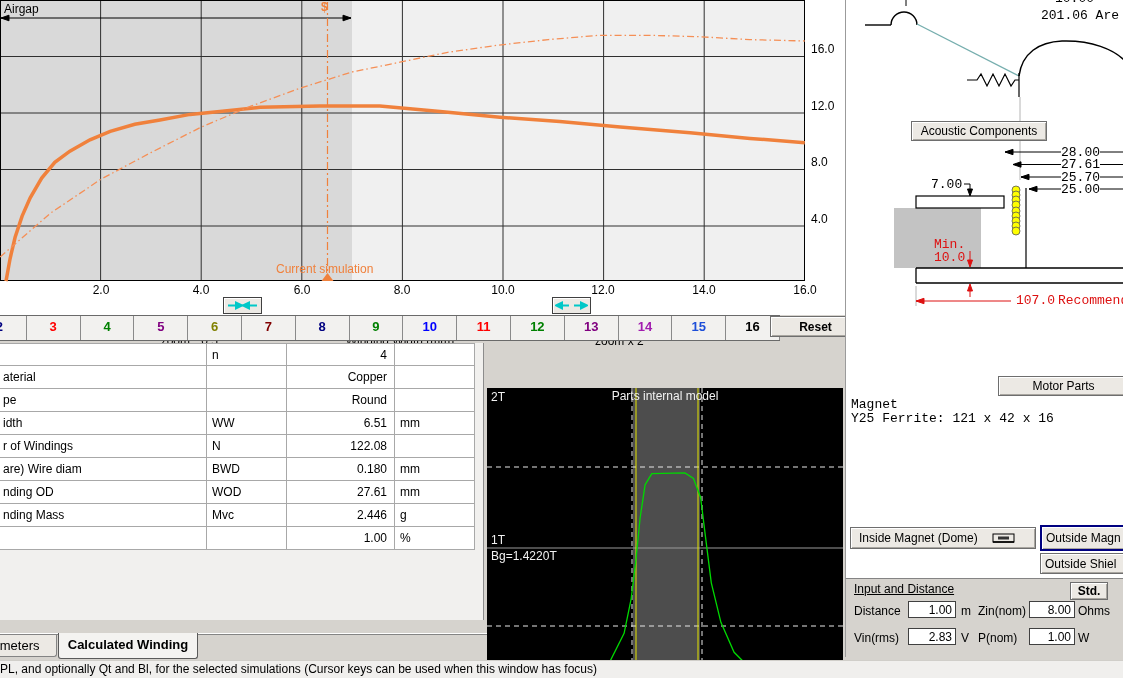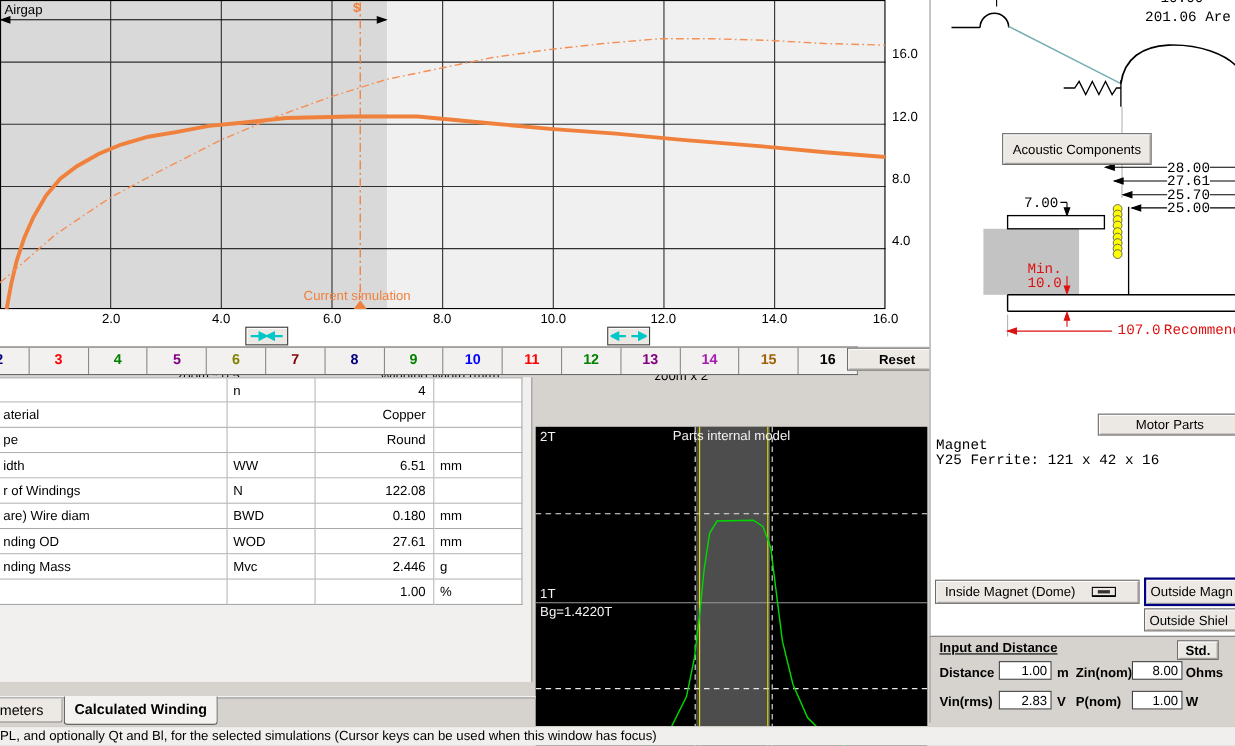--- a/index.html
+++ b/index.html
@@ -36,21 +36,21 @@
   .fluxlbl{color:#f2f2f2;font-size:12px;}
   
   #rpanel{left:845px;top:0;width:278px;height:578px;background:#fff;border-left:1px solid #9b9b9b;overflow:visible;}
   .dimtxt{font-family:"Liberation Mono",monospace;font-size:13px;background:#fff;line-height:13px;}
   .red{color:#dd1111;}
   
   #ipanel{left:845px;top:578px;width:278px;height:78px;background:#d6d3ce;border-top:1px solid #848484;
           border-left:1px solid #9b9b9b;}
   .ifield{position:absolute;background:#fff;border:1px solid #404040;font-size:12px;text-align:right;
           padding:0 3px;font-family:"Liberation Sans",sans-serif;box-sizing:border-box;height:17px;}
-  .ilabel{position:absolute;font-size:12px;font-weight:bold;}
+  .ilabel{position:absolute;font-size:12px;}
   
   .btab{position:absolute;box-sizing:border-box;background:#ece9e4;border:1px solid #848484;border-top:none;
         border-radius:0 0 3px 3px;text-align:center;font-size:13px;}
   #status{left:0;top:660px;width:1123px;height:18px;background:#f0efed;border-top:1px solid #d0cec9;
           line-height:17px;white-space:nowrap;overflow:hidden;}
 </style>
 </head>
 <body>
 
 <div id="screen">
@@ -135,21 +135,21 @@
     <span class="simtab" style="color: rgb(128, 0, 128);">5</span>
     <span class="simtab" style="color: rgb(128, 128, 0);">6</span>
     <span class="simtab" style="color: rgb(128, 0, 0);">7</span>
     <span class="simtab" style="color: rgb(0, 0, 128);">8</span>
     <span class="simtab" style="color: rgb(0, 128, 0);">9</span>
     <span class="simtab" style="color: rgb(0, 0, 255);">10</span>
     <span class="simtab" style="color: rgb(255, 0, 0);">11</span>
     <span class="simtab" style="color: rgb(0, 128, 0);">12</span>
     <span class="simtab" style="color: rgb(128, 0, 128);">13</span>
     <span class="simtab" style="color: #a21caf;">14</span>
-    <span class="simtab" style="color: #a16207;">15</span>
+    <span class="simtab" style="color: #1d4ed8;">15</span>
     <span class="simtab" style="color: rgb(0, 0, 0);">16</span>
   </div>
   <div class="abs w95btn" style="left:770px;top:316px;width:91px;height:21px;font-weight:bold;">Reset</div>
 
   <div class="abs" id="wtable">
     <div class="trow">
       <span class="tcell tc-label"></span>
       <span class="tcell tc-sym">n</span>
       <span class="tcell tc-val">4</span>
       <span class="tcell tc-unit"></span>
@@ -277,21 +277,21 @@
         <line x1="124" y1="297" x2="124" y2="290"></line>
           <polygon points="124,284 121.5,291 126.5,291"></polygon>
         <line x1="70" y1="301" x2="165" y2="301"></line>
           <polygon points="70,301 78,298.3 78,303.7"></polygon>
       </g>
     </svg>
 
     <div class="abs mono" style="left:209px;top:-9px;font-size:13px;">10.00</div>
     <div class="abs mono" style="left:195px;top:8px;font-size:13px;">201.06 Are</div>
 
-    <div class="abs w95btn" style="left:65px;top:121px;width:136px;height:29px;">Acoustic Components</div>
+    <div class="abs w95btn" style="left:65px;top:121px;width:136px;height:20px;">Acoustic Components</div>
 
     <div class="abs dimtxt" style="left:215px;top:146px;">28.00</div>
     <div class="abs dimtxt" style="left:215px;top:158px;">27.61</div>
     <div class="abs dimtxt" style="left:215px;top:171px;">25.70</div>
     <div class="abs dimtxt" style="left:215px;top:183px;">25.00</div>
     <div class="abs dimtxt" style="left:85px;top:178px;">7.00</div>
     <div class="abs dimtxt red" style="left:88px;top:238px;background:transparent;">Min.</div>
     <div class="abs dimtxt red" style="left:88px;top:251px;background:transparent;">10.0</div>
     <div class="abs dimtxt red" style="left:170px;top:294px;">107.0</div>
     <div class="abs dimtxt red" style="left:212px;top:294px;background:transparent;">Recommende</div>

